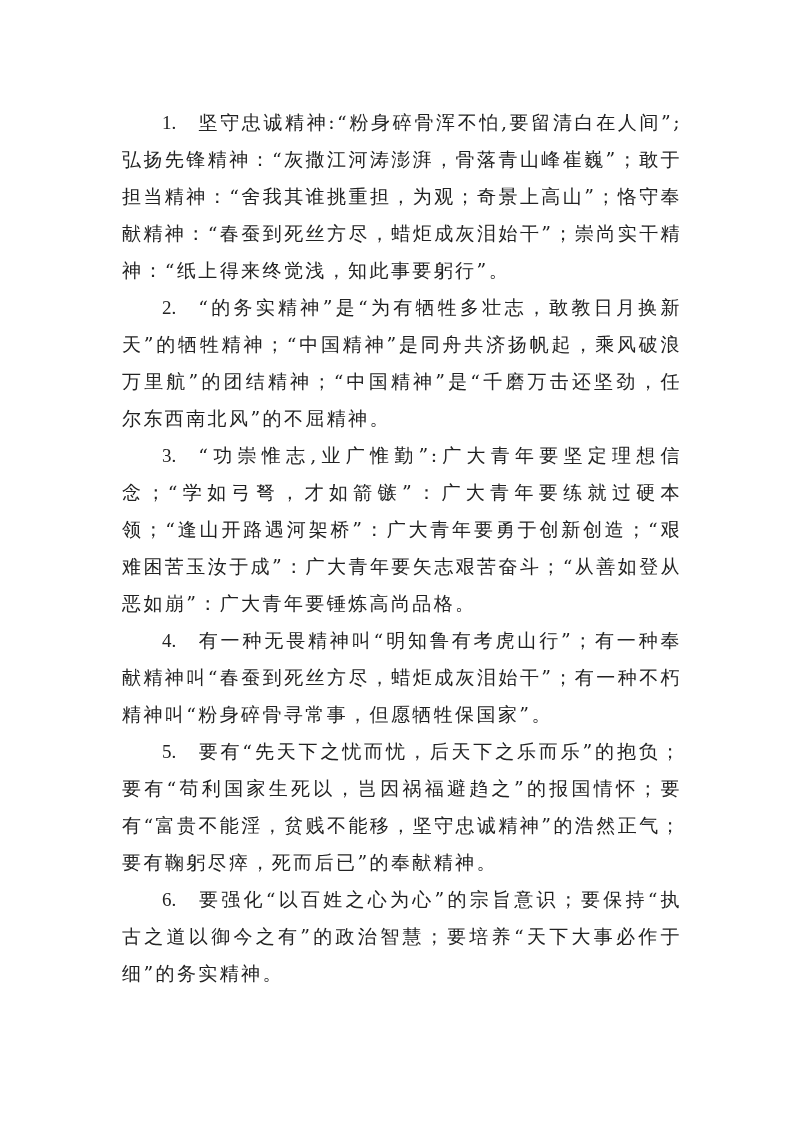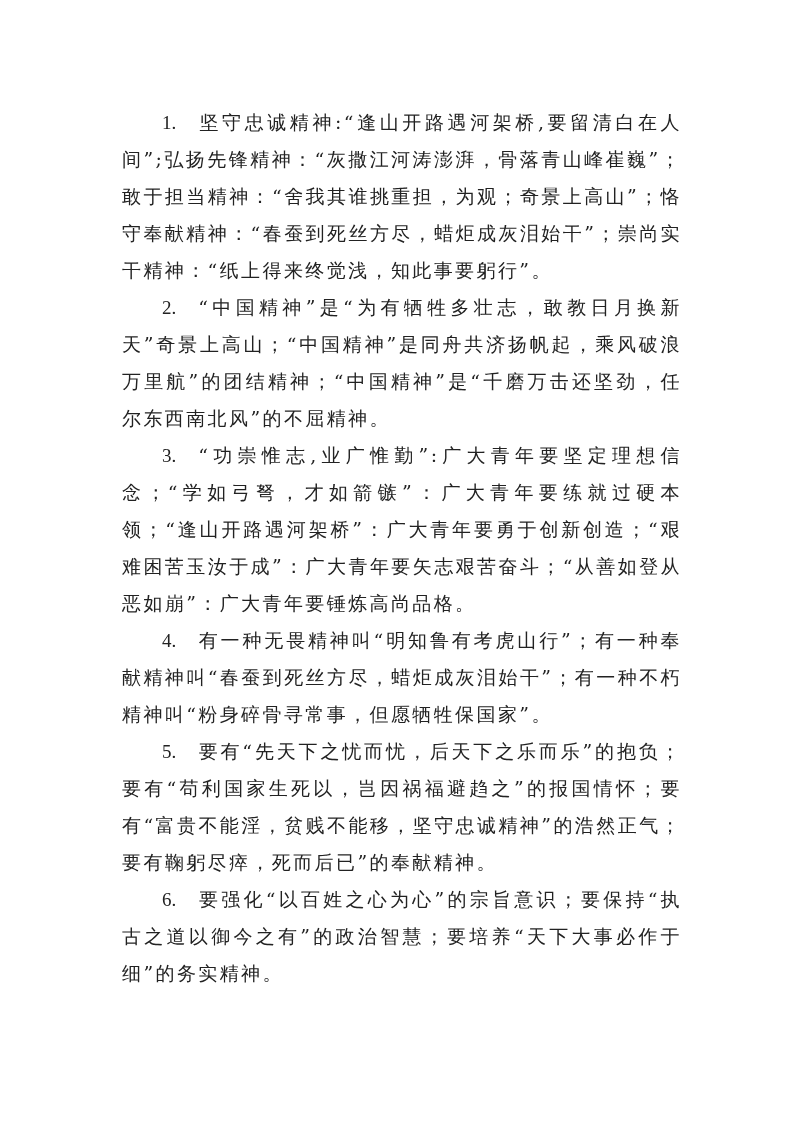--- a/index.html
+++ b/index.html
@@ -32,19 +32,19 @@
   .num {
     font-family: "Liberation Serif", serif;
     letter-spacing: 0;
     margin-right: 22px;
   }
 </style>
 </head>
 <body>
 
 <div class="page">
-  <p class="para"><span class="num">1.</span><span>坚守忠诚精神:“逢山开路遇河架桥,要留清白在人间”;弘扬先锋精神：“灰撒江河涛澎湃，骨落青山峰崔巍”；敢于担当精神：“舍我其谁挑重担，为观；奇景上高山”；恪守奉献精神：“春蚕到死丝方尽，蜡炬成灰泪始干”；崇尚实干精神：“纸上得来终觉浅，知此事要躬行”。</span></p>
-  <p class="para"><span class="num">2.</span><span>“中国精神”是“为有牺牲多壮志，敢教日月换新天”奇景上高山；“中国精神”是同舟共济扬帆起，乘风破浪万里航”的团结精神；“中国精神”是“千磨万击还坚劲，任尔东西南北风”的不屈精神。</span></p>
+  <p class="para"><span class="num">1.</span><span>坚守忠诚精神:“粉身碎骨浑不怕,要留清白在人间”;弘扬先锋精神：“灰撒江河涛澎湃，骨落青山峰崔巍”；敢于担当精神：“舍我其谁挑重担，为观；奇景上高山”；恪守奉献精神：“春蚕到死丝方尽，蜡炬成灰泪始干”；崇尚实干精神：“纸上得来终觉浅，知此事要躬行”。</span></p>
+  <p class="para"><span class="num">2.</span><span>“的务实精神”是“为有牺牲多壮志，敢教日月换新天”的牺牲精神；“中国精神”是同舟共济扬帆起，乘风破浪万里航”的团结精神；“中国精神”是“千磨万击还坚劲，任尔东西南北风”的不屈精神。</span></p>
   <p class="para"><span class="num">3.</span><span>“功崇惟志,业广惟勤”:广大青年要坚定理想信念；“学如弓弩，才如箭镞”：广大青年要练就过硬本领；“逢山开路遇河架桥”：广大青年要勇于创新创造；“艰难困苦玉汝于成”：广大青年要矢志艰苦奋斗；“从善如登从恶如崩”：广大青年要锤炼高尚品格。</span></p>
   <p class="para"><span class="num">4.</span><span>有一种无畏精神叫“明知鲁有考虎山行”；有一种奉献精神叫“春蚕到死丝方尽，蜡炬成灰泪始干”；有一种不朽精神叫“粉身碎骨寻常事，但愿牺牲保国家”。</span></p>
   <p class="para"><span class="num">5.</span><span>要有“先天下之忧而忧，后天下之乐而乐”的抱负；要有“苟利国家生死以，岂因祸福避趋之”的报国情怀；要有“富贵不能淫，贫贱不能移，坚守忠诚精神”的浩然正气；要有鞠躬尽瘁，死而后已”的奉献精神。</span></p>
   <p class="para"><span class="num">6.</span><span>要强化“以百姓之心为心”的宗旨意识；要保持“执古之道以御今之有”的政治智慧；要培养“天下大事必作于细”的务实精神。</span></p>
 </div>
 
 </body></html>

